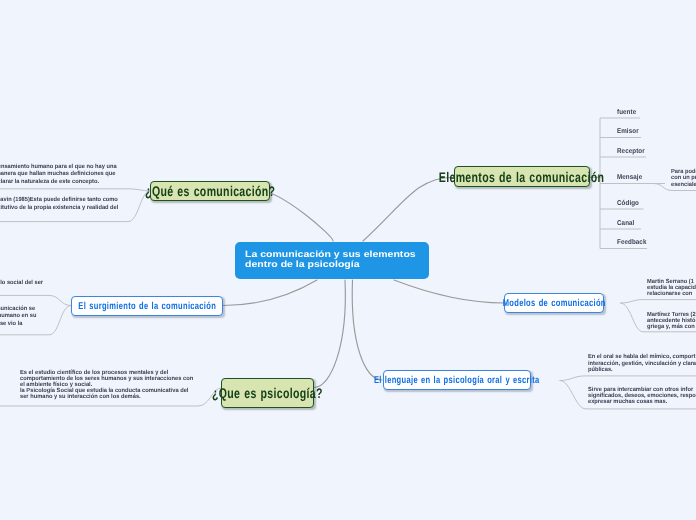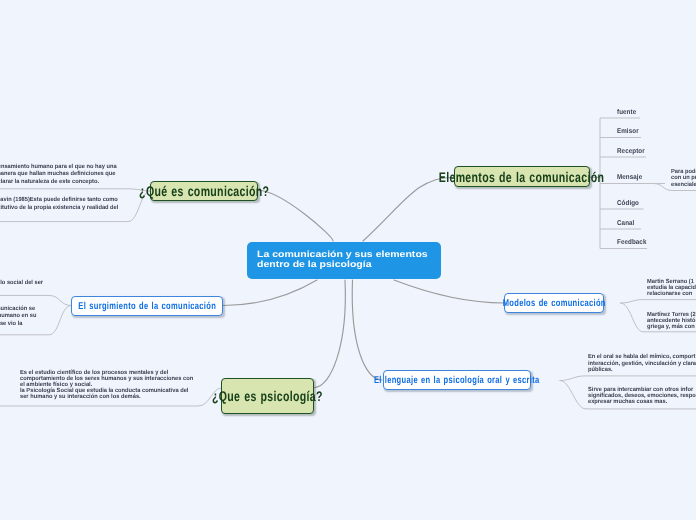--- a/index.html
+++ b/index.html
@@ -56,44 +56,44 @@
       <path d="M-6,334.8 L49,334.8 C60,334.8 60,305.5 71,305.5"></path>
       <path d="M-6,406 L198,406 C210,406 212,388 221,388"></path>
       <path d="M654,183.5 C663,183.5 663,190.5 672,190.5 L702,190.5"></path>
       <path d="M620.6,303 C631,303 633,299.6 643,299.6 L702,299.6"></path>
       <path d="M620.6,303 C631,303 633.5,331.8 643,331.8 L702,331.8"></path>
       <path d="M560,380.5 C571,380.5 574,375.9 585,375.9 L702,375.9"></path>
       <path d="M560,380.5 C571,380.5 575,408.9 586,408.9 L702,408.9"></path>
     </g>
   </svg>
 
-  <div class="node center" style="left:247px;top:242px;width:194px;height:37px;">
+  <div class="node center" style="left:235px;top:242px;width:194px;height:37px;">
     <div>
       <div class="lbl">La comunicación y sus elementos</div>
       <div class="lbl">dentro de la psicología</div>
     </div>
   </div>
 
-  <div class="node green" style="left:150px;top:181px;width:108px;height:20px;">
+  <div class="node green" style="left:150px;top:181px;width:120px;height:20px;">
     <span class="lbl">¿Qué es comunicación?</span>
   </div>
 
   <div class="node green" style="left:454px;top:166px;width:136px;height:21px;">
     <span class="lbl">Elementos de la comunicación</span>
   </div>
 
   <div class="node blue" style="left:504px;top:293px;width:100px;height:20px;">
     <span class="lbl">Modelos de comunicación</span>
   </div>
 
   <div class="node blue" style="left:383px;top:370px;width:148px;height:20px;">
     <span class="lbl">El lenguaje en la psicología oral y escrita</span>
   </div>
 
-  <div class="node green" style="left:221px;top:378px;width:93px;height:36px;">
+  <div class="node green" style="left:221px;top:378px;width:93px;height:30px;">
     <span class="lbl">¿Que es psicología?</span>
   </div>
 
   <div class="node blue" style="left:71px;top:296px;width:152px;height:20px;">
     <span class="lbl">El surgimiento de la comunicación</span>
   </div>
 <div class="leaf" style="left: 616.5px; top: 108.8px;">fuente</div>
     <div class="leaf" style="left: 616.5px; top: 128.3px;">Emisor</div>
     <div class="leaf" style="left: 616.5px; top: 147.8px;">Receptor</div>
     <div class="leaf" style="left: 616.5px; top: 174.3px;">Mensaje</div>

